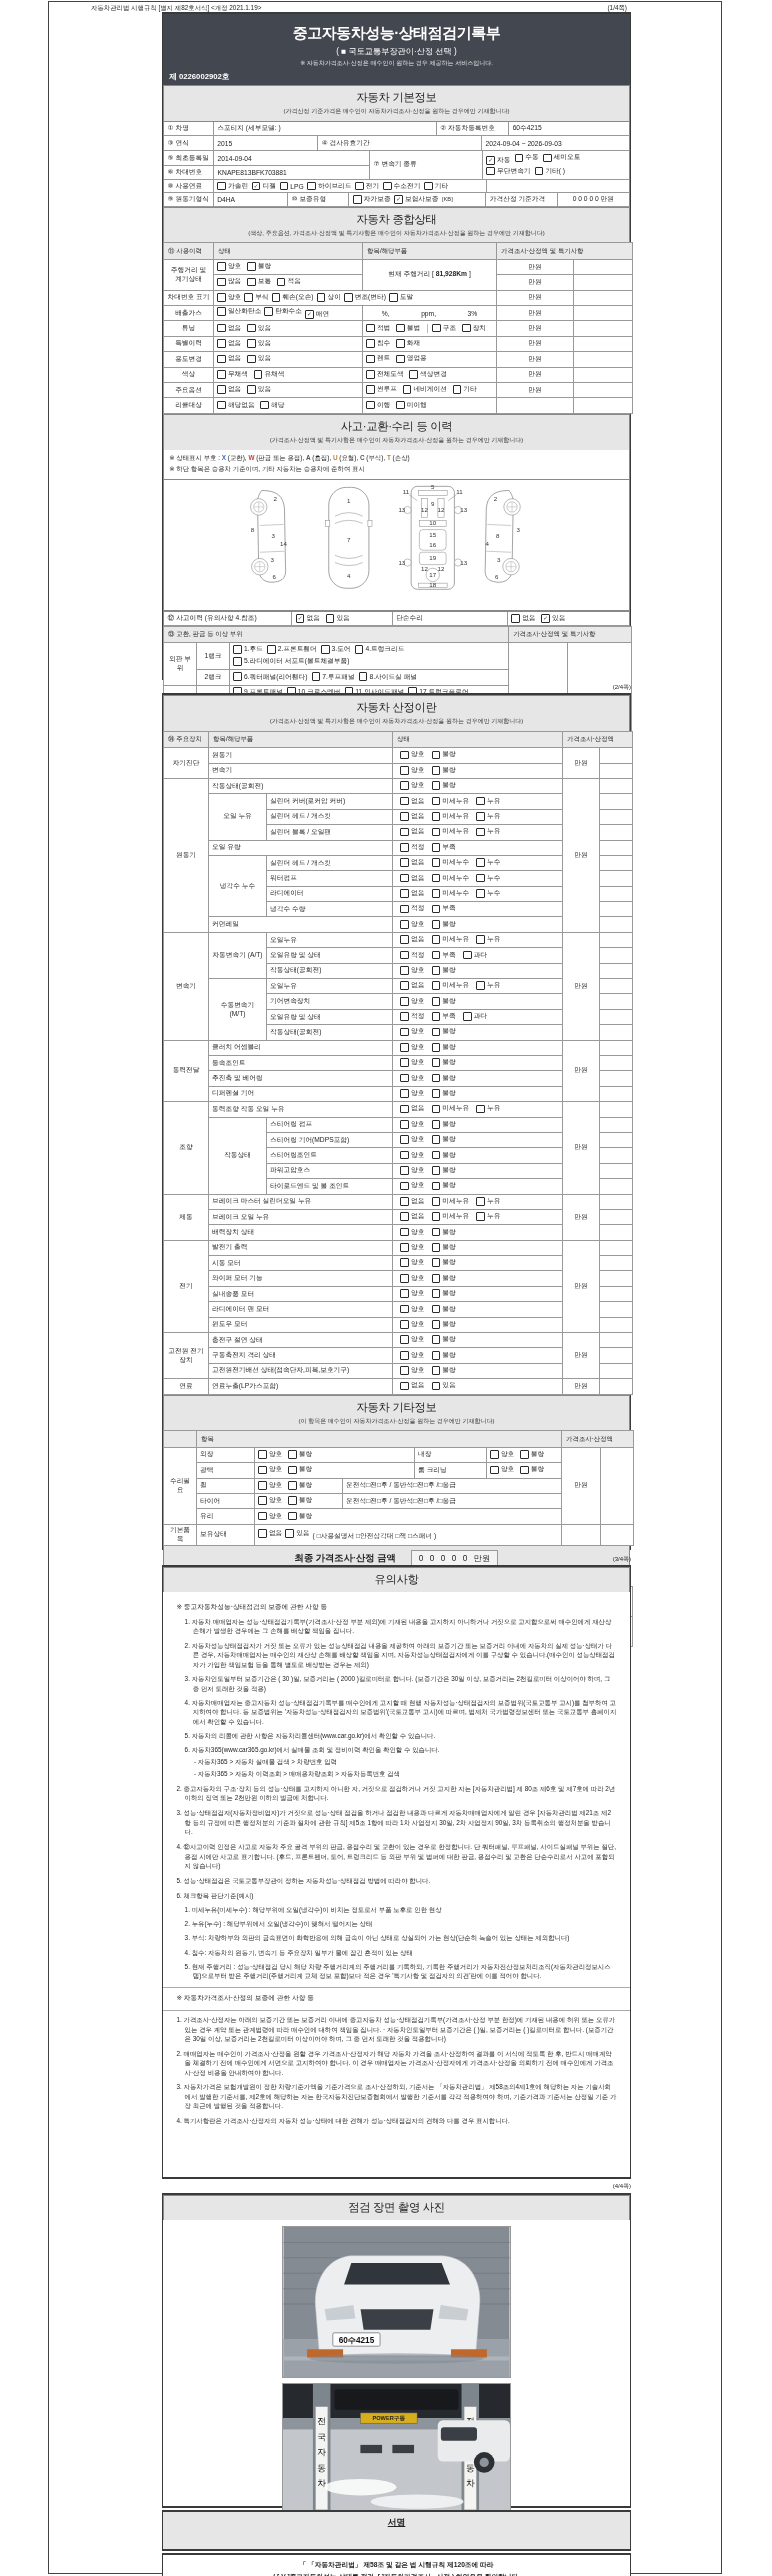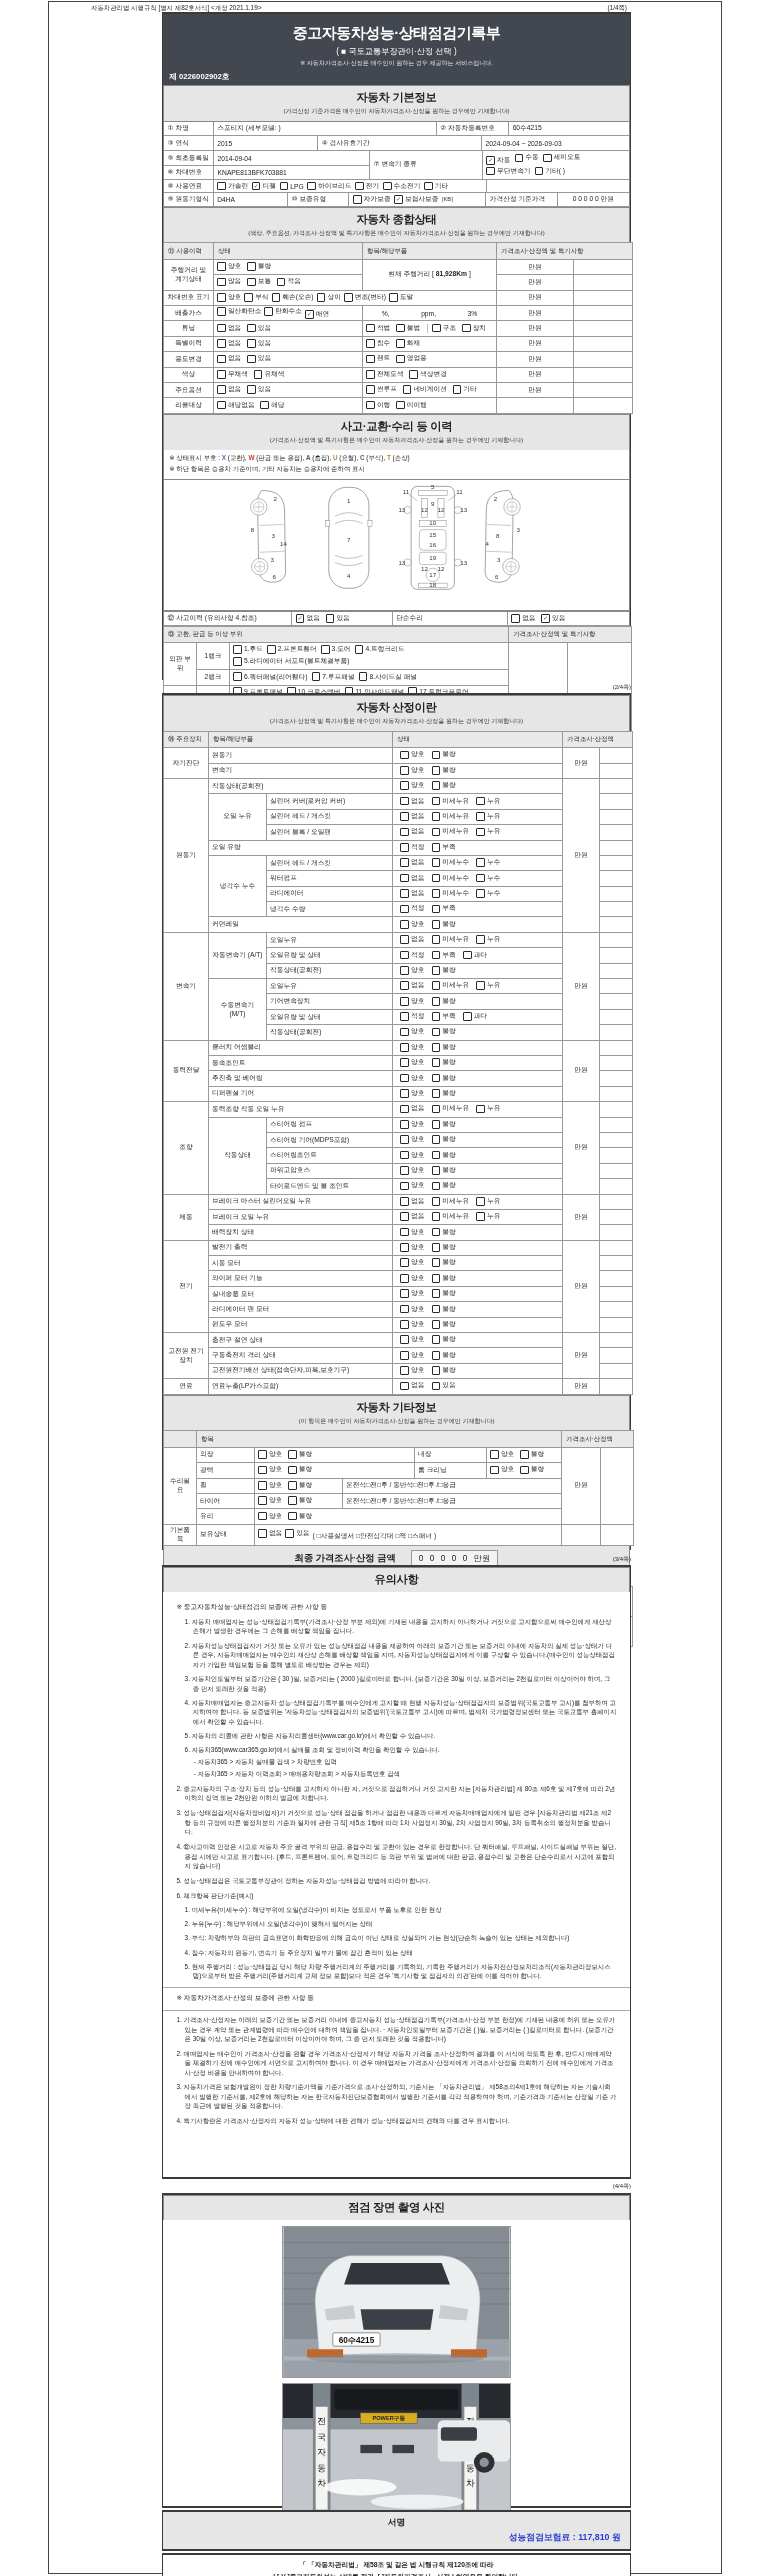--- a/index.html
+++ b/index.html
@@ -12,21 +12,21 @@
   .secbox{position:absolute;left:0;width:469px;border:1px solid #3a3a3a;border-top-width:2.1px;border-bottom-width:2.1px;box-sizing:border-box;background:#fff;}
   .marker{position:absolute;right:0;font-size:6px;color:#222;}
   
   .dark{background:#43474f;color:#fff;height:71px;position:relative;}
   .dark .t1{text-align:center;padding-top:9.3px;font-size:15px;font-weight:bold;letter-spacing:-0.5px;}
   .dark .t2{text-align:center;font-size:8.2px;margin-top:3.1px;}
   .dark .t3{text-align:center;font-size:6px;margin-top:2.1px;color:#e8e8e8;}
   .dark .docno{position:absolute;left:6.2px;bottom:3.1px;font-size:7.7px;font-weight:bold;}
   
   .shdr{background:#e6e6e6;border:0.5px solid #888;border-bottom:none;text-align:center;padding:4.1px 0 4.6px;}
-  .shdr .st1{font-size:11.3px;font-weight:bold;letter-spacing:-0.3px;}
+  .shdr .st1{font-size:11.3px;font-weight:normal;letter-spacing:-0.3px;}
   .shdr .st2{font-size:6px;margin-top:2.1px;color:#333;}
   
   .frow{display:flex;border-left:0.5px solid #888;}
   .fc{border-right:0.5px solid #999;border-bottom:0.5px solid #999;box-sizing:border-box;padding:1.5px 3.6px;display:flex;align-items:center;font-size:6.7px;background:#fff;}
   .fc.last{border-right:0.5px solid #888;}
   .ftop{border-top:0.5px solid #888;}
   
   .opt{display:inline-flex;align-items:center;margin-right:5.7px;white-space:nowrap;}
   .cb{display:inline-block;width:6.7px;height:6.7px;border:1px solid #2a2a2a;border-radius:1px;background:#fff;margin-right:2.1px;
       font-size:5.7px;line-height:6.2px;text-align:center;font-weight:bold;color:#111;flex:0 0 6.7px;}
@@ -1414,23 +1414,22 @@
             <circle cx="390" cy="152" r="9" fill="#8d949b"></circle>
     <rect x="306" y="84" width="70" height="26" rx="6" fill="#3a3f45"></rect>
     <ellipse cx="150" cy="200" rx="70" ry="16" fill="#ffffff" opacity="0.85"></ellipse>
     <ellipse cx="260" cy="228" rx="90" ry="14" fill="#f2f3f4" opacity="0.9"></ellipse>
     <rect x="150" y="118" width="42" height="16" fill="#3a3d41"></rect>
             <rect x="212" y="118" width="42" height="16" fill="#3a3d41"></rect>
   </svg>
         </div>
     </div>
 
-    <div class="signbox" style="top:2508px;height:41px;">
+    <div class="signbox" style="top:2508px;height:41px;text-decoration:underline;">
       <div class="stitle">서명</div>
-      <div class="fee">성능점검보험료 : 117,810 원</div>
     </div>
     <div class="stmtbox" style="top:2551px;height:25px;">
       <div class="l1">「 「자동차관리법」 제58조 및 같은 법 시행규칙 제120조에 따라</div>
       <div class="l2">( [ V ]중고자동차성능·상태를 점검, [  ]자동차가격조사 · 산정 ) 하였음을 확인합니다.</div>
     </div>
 
   </div>
 </div>
 
 

